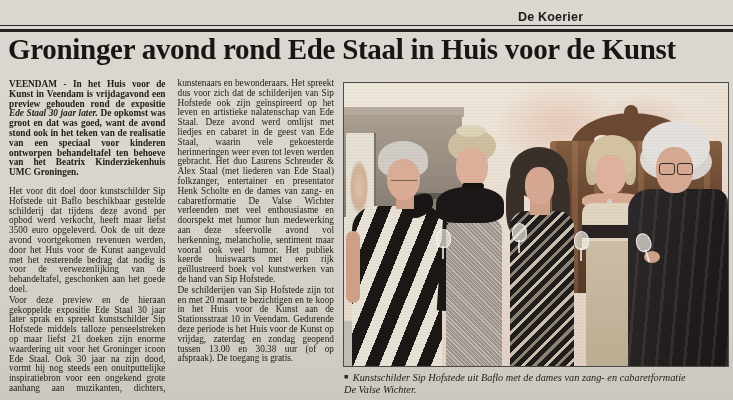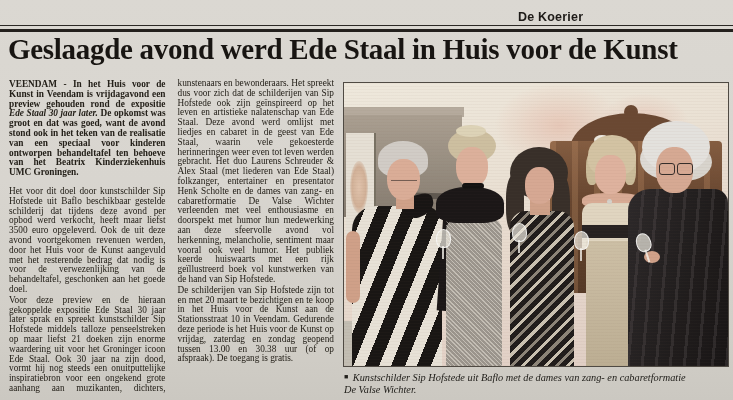--- a/index.html
+++ b/index.html
@@ -107,21 +107,21 @@
 </head>
 <body>
 
 <div class="sheet">
 
   <div class="masthead-row">
     <span class="masthead">De Koerier</span>
   </div>
   <div class="thick-rule"></div>
 
-  <h1 class="headline">Geslaagde avond werd Ede Staal in Huis voor de Kunst</h1>
+  <h1 class="headline">Groninger avond rond Ede Staal in Huis voor de Kunst</h1>
 
   <div class="body-text">
     <p class="lead"><span>VEENDAM - In het Huis voor de Kunst in Veendam is vrijdagavond een preview gehouden rond de expositie </span><i>Ede Staal 30 jaar later.</i><span> De opkomst was groot en dat was goed, want de avond stond ook in het teken van de realisatie van een speciaal voor kinderen ontworpen behandeltafel ten behoeve van het Beatrix Kinderziekenhuis UMC Groningen.</span></p>
     <p>Het voor dit doel door kunstschilder Sip Hofstede uit Baflo beschikbaar gestelde schilderij dat tijdens deze avond per opbod werd verkocht, heeft maar liefst 3500 euro opgeleverd. Ook de uit deze avond voortgekomen revenuen werden, door het Huis voor de Kunst aangevuld met het resterende bedrag dat nodig is voor de verwezenlijking van de behandeltafel, geschonken aan het goede doel.</p>
     <p>Voor deze preview en de hieraan gekoppelde expositie Ede Staal 30 jaar later sprak en spreekt kunstschilder Sip Hofstede middels talloze penseelstreken op maar liefst 21 doeken zijn enorme waardering uit voor het Groninger icoon Ede Staal. Ook 30 jaar na zijn dood, vormt hij nog steeds een onuitputtelijke inspiratiebron voor een ongekend grote aanhang aan muzikanten, dichters, kunstenaars en bewonderaars. Het spreekt dus voor zich dat de schilderijen van Sip Hofstede ook zijn geïnspireerd op het leven en artistieke nalatenschap van Ede Staal. Deze avond werd omlijst met liedjes en cabaret in de geest van Ede Staal, waarin vele gekoesterde herinneringen weer even tot leven werden gebracht. Het duo Laurens Schreuder &amp; Alex Staal (met liederen van Ede Staal) folkzanger, entertainer en presentator Henk Scholte en de dames van zang- en cabaretformatie De Valse Wichter verleenden met veel enthousiasme en doorspekt met humor hun medewerking aan deze sfeervolle avond vol herkenning, melancholie, sentiment maar vooral ook veel humor. Het publiek keerde huiswaarts met een rijk geïllustreerd boek vol kunstwerken van de hand van Sip Hofstede.</p>
     <p>De schilderijen van Sip Hofstede zijn tot en met 20 maart te bezichtigen en te koop in het Huis voor de Kunst aan de Stationsstraat 10 in Veendam. Gedurende deze periode is het Huis voor de Kunst op vrijdag, zaterdag en zondag geopend tussen 13.00 en 30.38 uur (of op afspraak). De toegang is gratis.</p>
   </div>
 
   <figure class="photo-block">
     <div class="photo">

